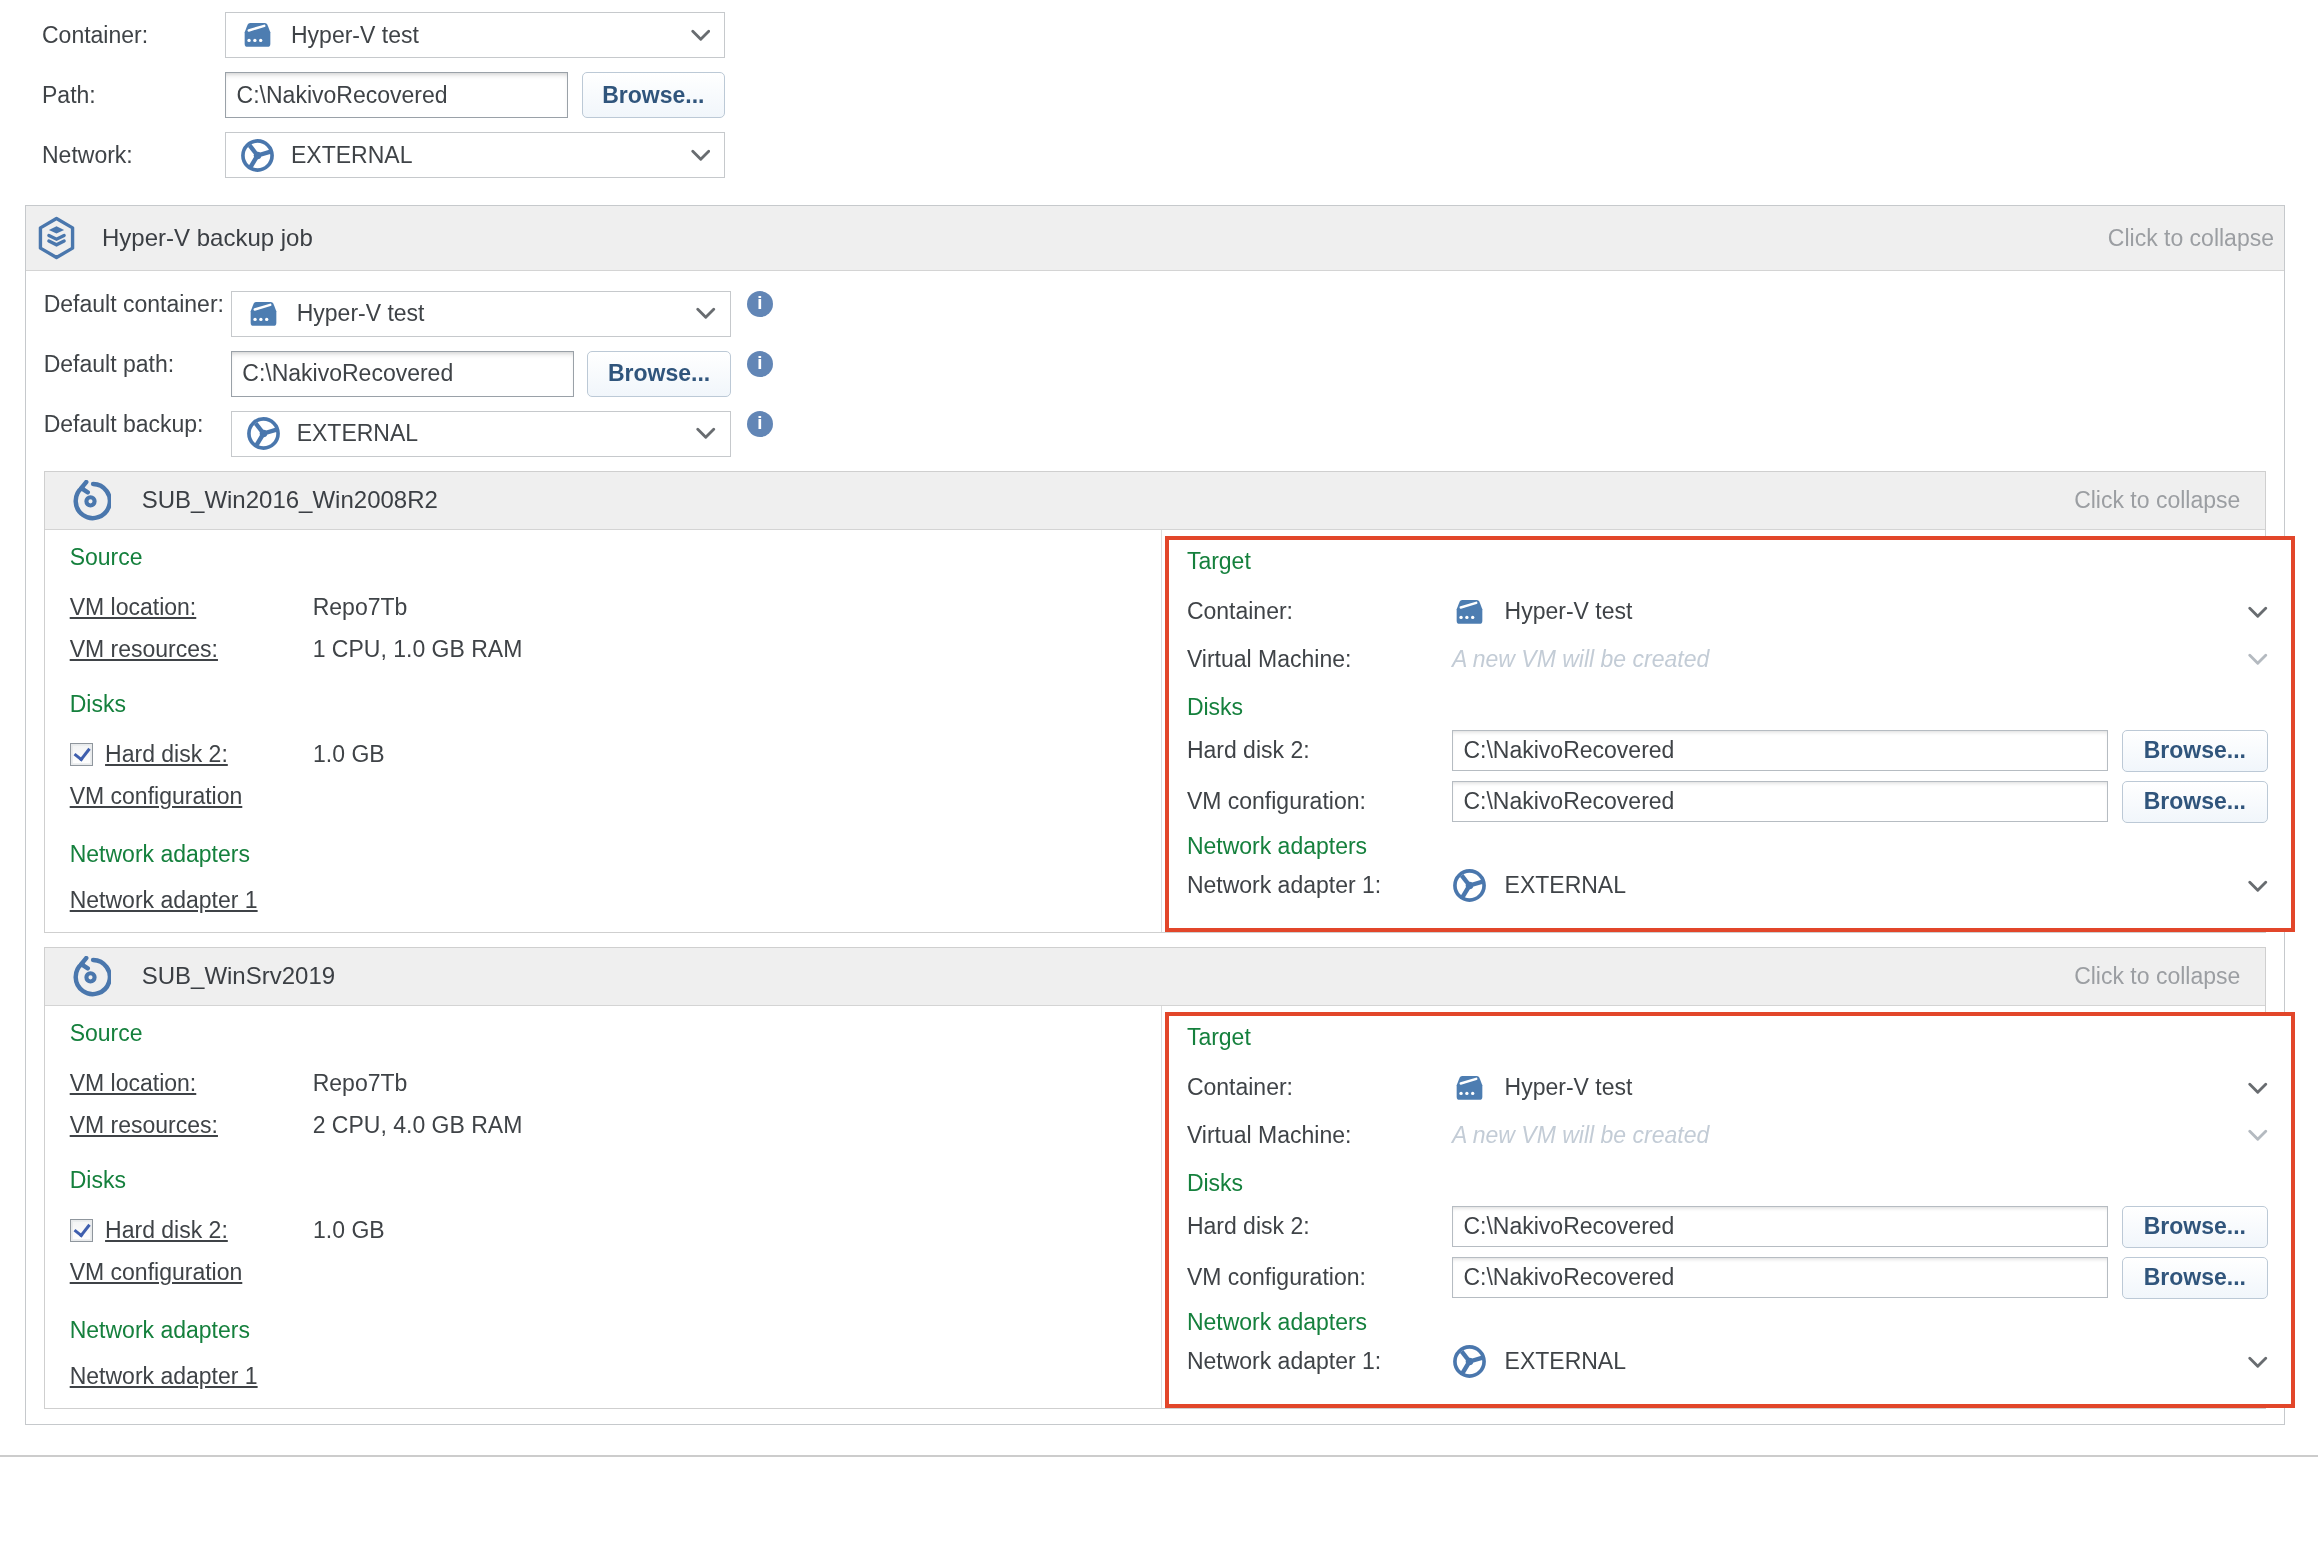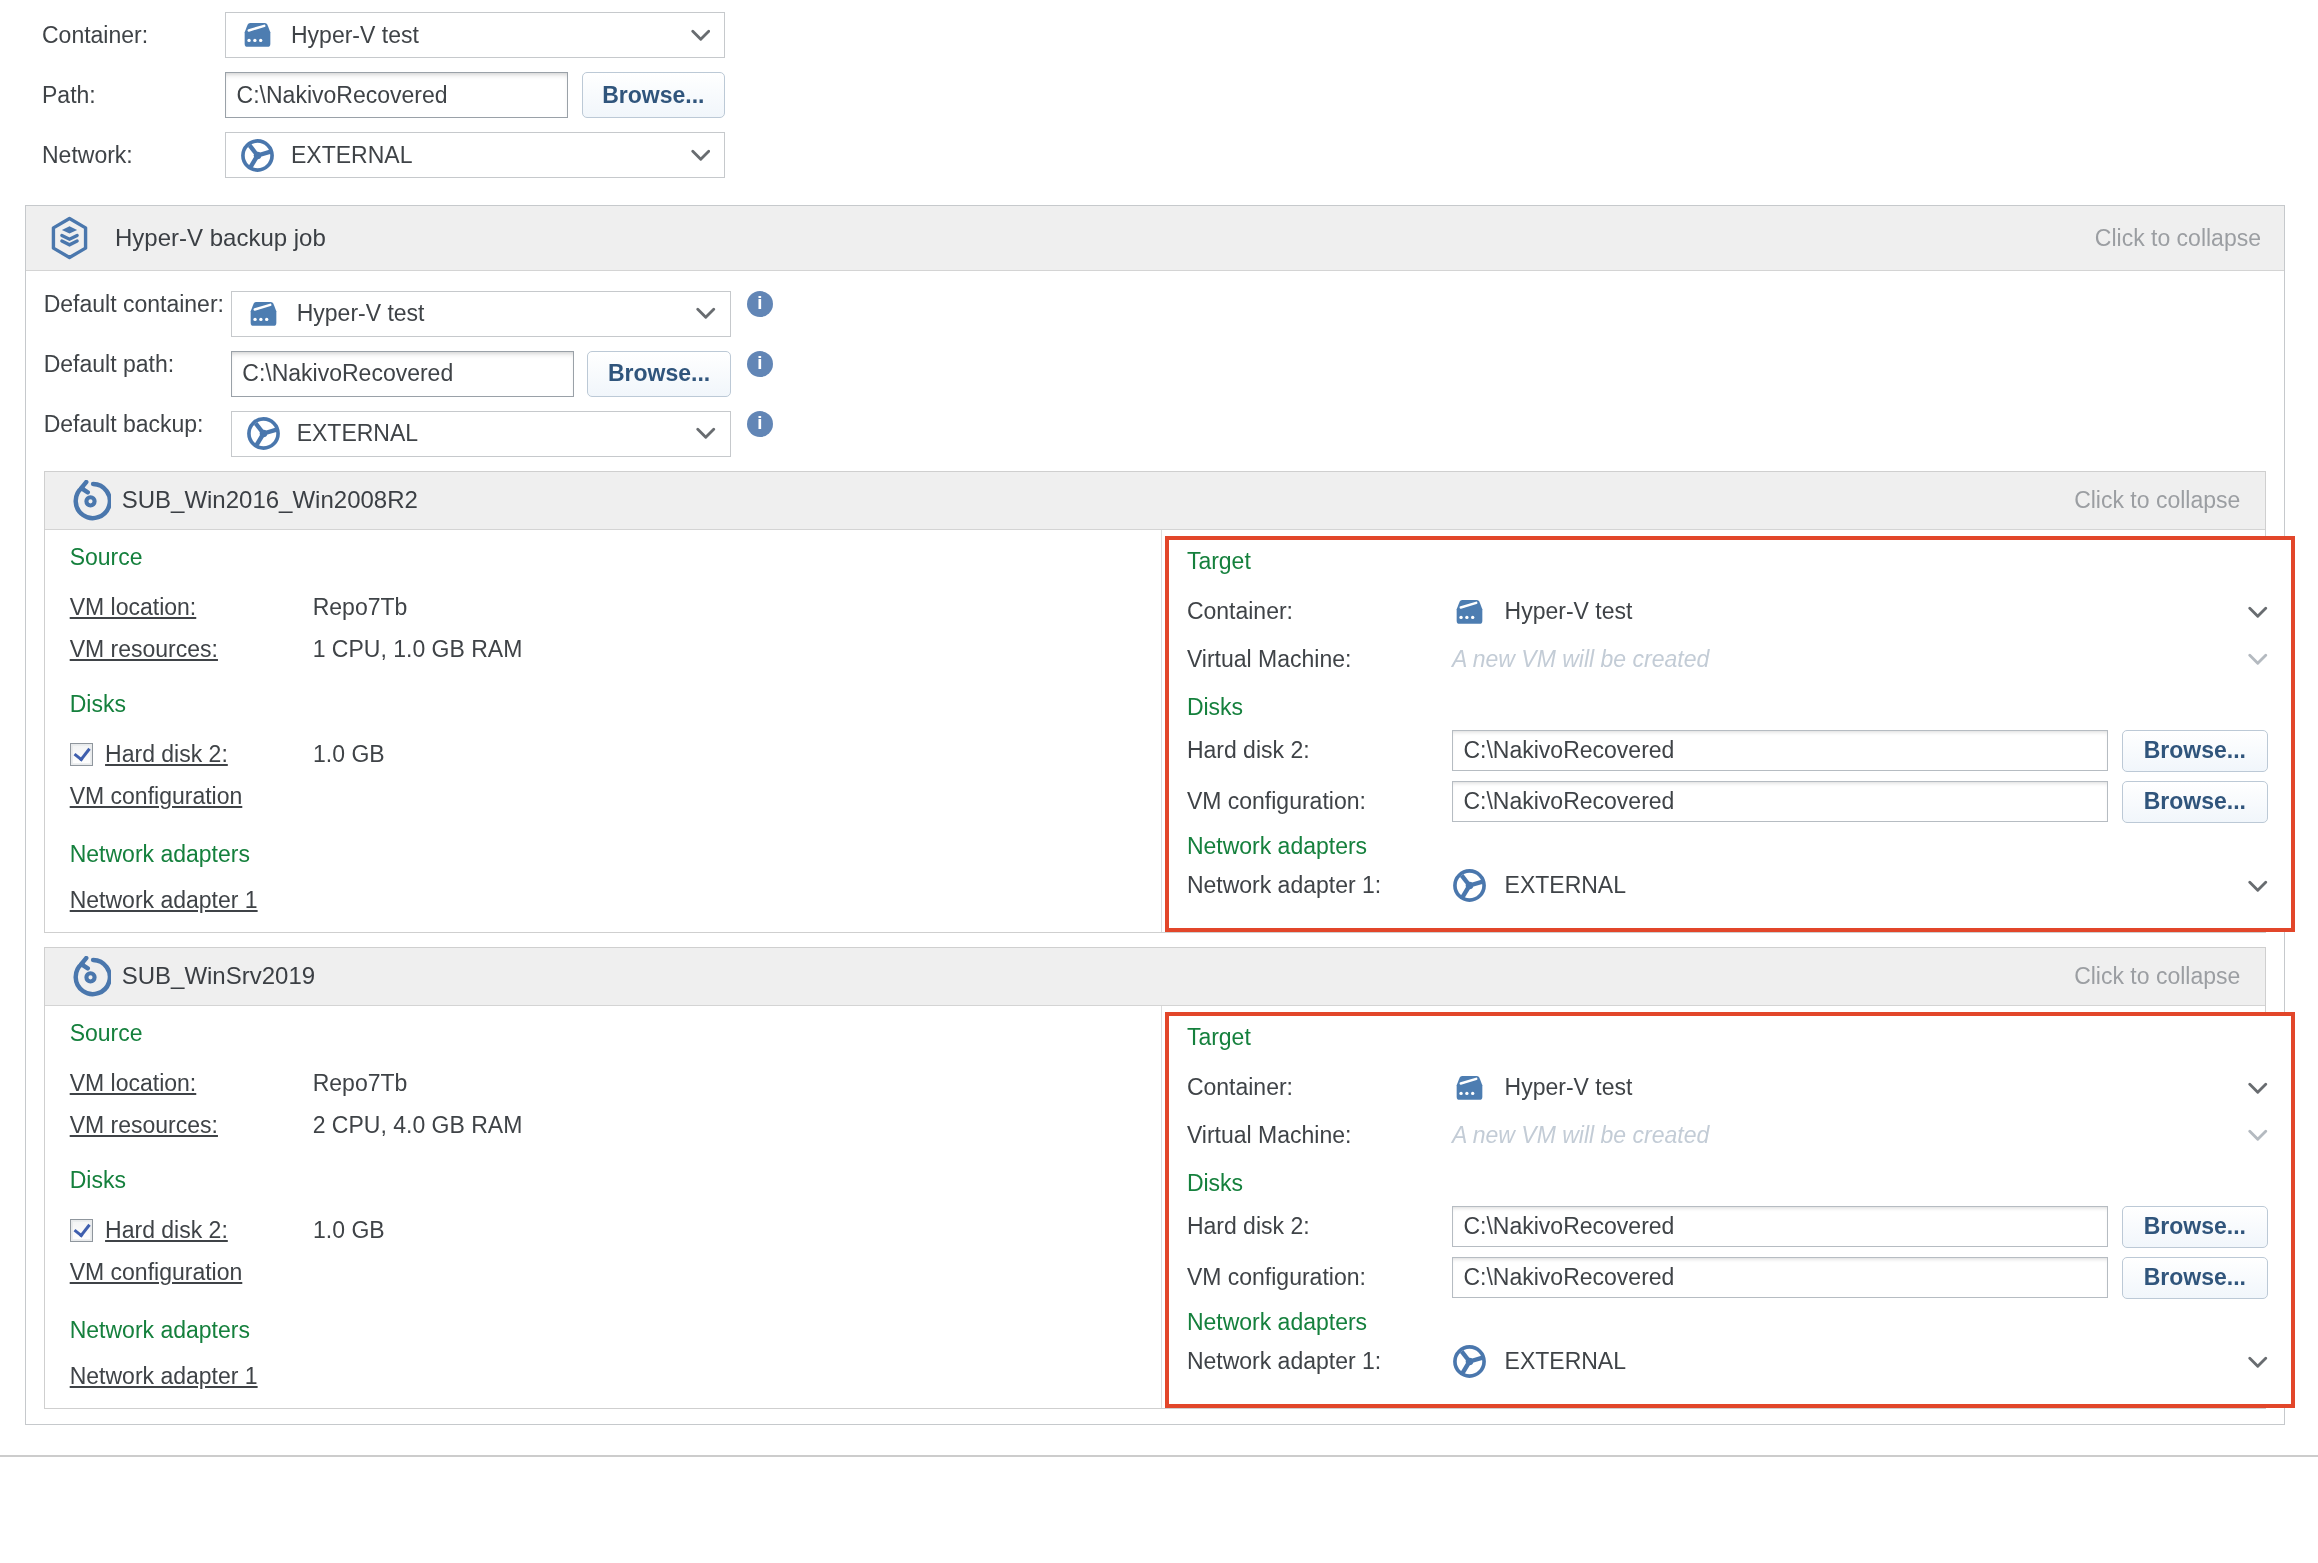--- a/index.html
+++ b/index.html
@@ -66,37 +66,37 @@
   .path-wrap { display:flex; align-items:center; gap:13.3px; width:500px; }
   .path-wrap .txt-input { width:365px; }
 
   
   .job-panel {
     position:absolute; left:25px; top:205px; width:2260px; height:1220px;
     border:1.8px solid #c6c9cc; background:#fff;
   }
   .panel-hdr {
     height:65px; background:#efefef; border-bottom:1.8px solid #d4d4d4;
-    display:flex; align-items:center; padding:0 23px; cursor:pointer;
+    display:flex; align-items:center; padding:0 10px; cursor:pointer;
   }
   .panel-hdr .ttl { margin-left:25px; font-size:24px; color:#3b3f44; }
   .panel-hdr .collapse-lbl { margin-left:auto; }
 
   .job-body { padding:19.5px 17.7px 0 17.7px; }
   .def-row { display:flex; align-items:flex-start; height:46px; margin-bottom:14px; }
   .def-row > .lbl { width:187px; flex:0 0 auto; }
   .def-row .path-wrap .txt-input { width:365px; }
 
   
   .vm-box { border:1.8px solid #cfcfcf; margin-top:14px; height:462px; background:#fff; }
   .vm-hdr {
     height:58px; background:#efefef; border-bottom:1.8px solid #d4d4d4;
     display:flex; align-items:center; padding:0 25px; cursor:pointer;
   }
-  .vm-hdr .ttl { margin-left:11px; font-size:24px; color:#3b3f44; }
+  .vm-hdr .ttl { margin-left:31px; font-size:24px; color:#3b3f44; }
   .vm-hdr .collapse-lbl { margin-left:auto; }
   .vm-body { display:flex; height:402px; }
 
   .vm-source {
     width:1117px; flex:0 0 auto; border-right:1.8px solid #dcdcdc;
     padding:14px 0 0 25px; overflow:hidden;
   }
   .vm-source .section-lbl { margin-bottom:16px; height:26.5px; }
   .s-row { display:flex; align-items:center; height:42px; }
   .s-row > .lbl { width:243px; flex:0 0 auto;text-decoration:underline; }

